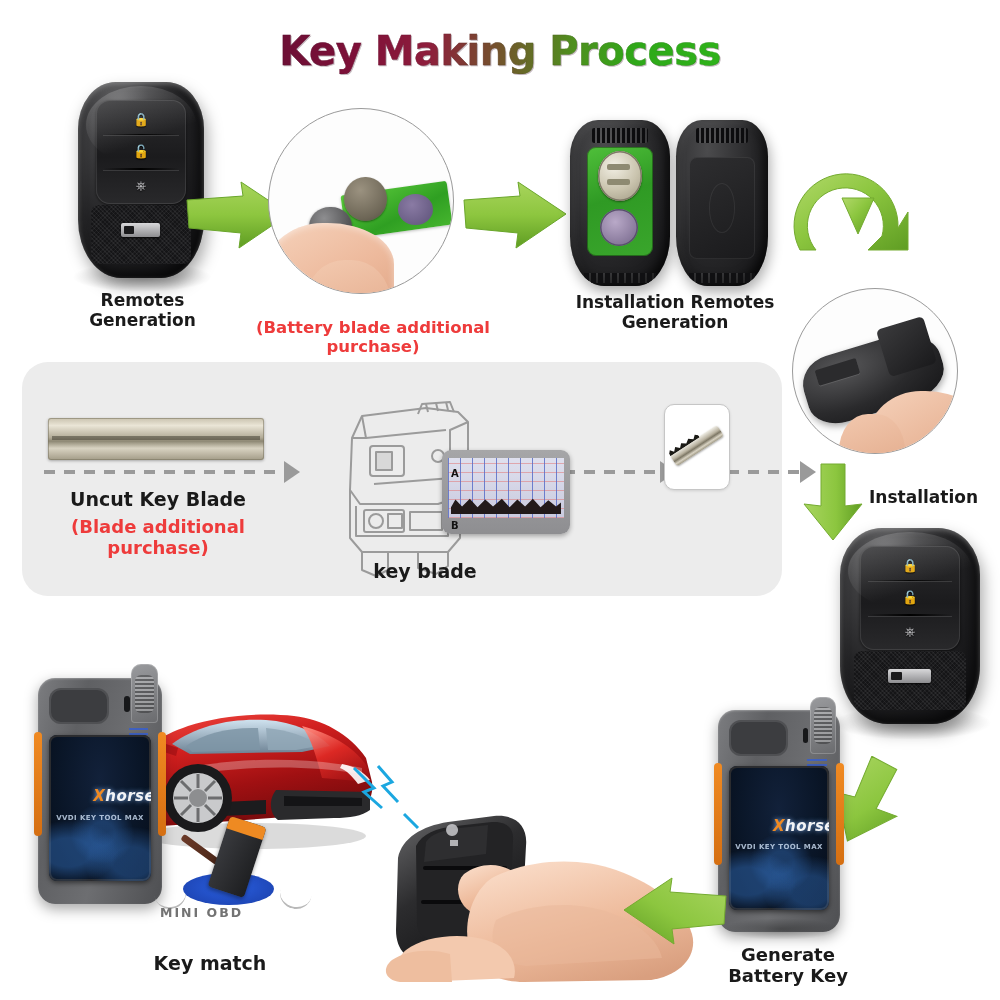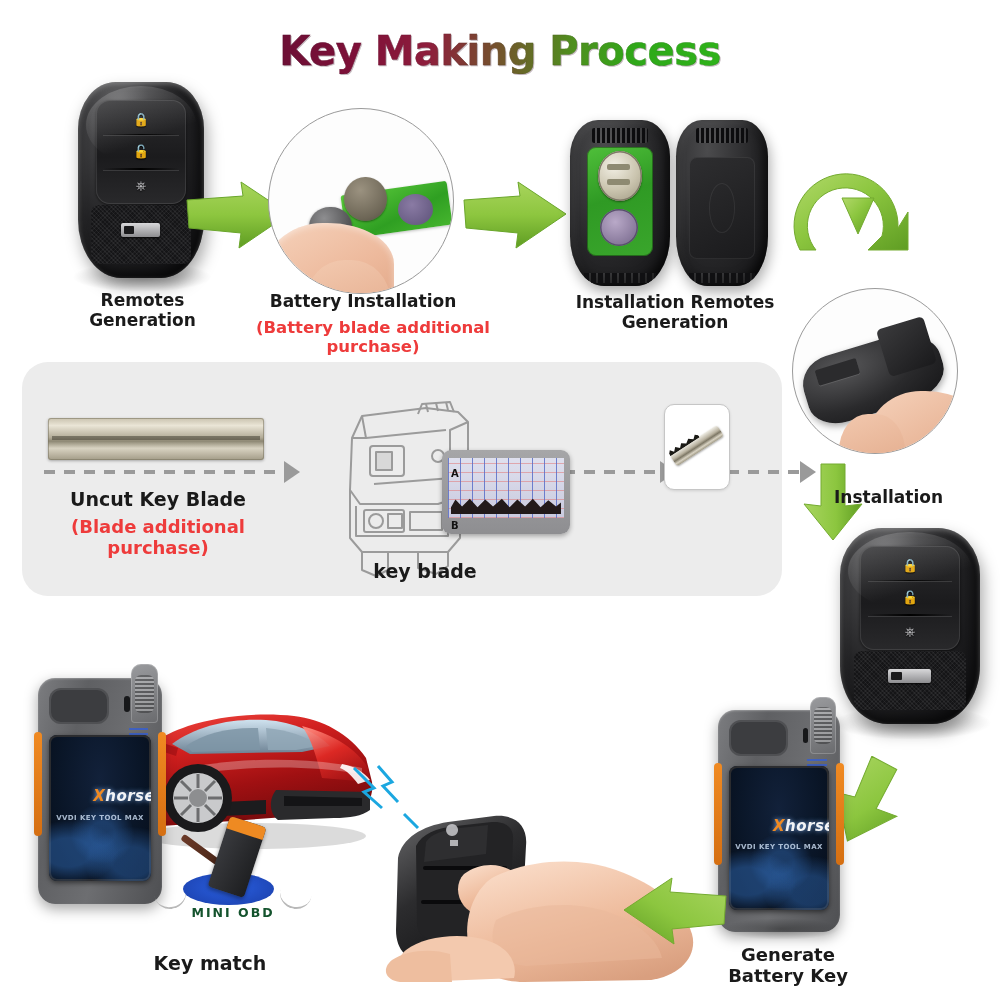--- a/index.html
+++ b/index.html
@@ -334,24 +334,24 @@
     position:absolute; left:0; top:0; width:100%; height:17%;
     background:#ee8a22; border-radius:4px 4px 0 0;
   }
   .obd .cable{
     position:absolute; left:12%; top:26%; width:30%; height:7%;
     transform:rotate(36deg);
     background:linear-gradient(90deg,#6b3a28,#4a2618);
     border-radius:3px;
   }
   .obd .txt{
-    position:absolute; left:0; bottom:4%; width:100%; text-align:center;
+    position:absolute; left:0; bottom:4%; width:100%; text-align:left;
     font-family:"DejaVu Sans", sans-serif;
     font-size:12.5px; font-weight:bold; letter-spacing:2px;
-    color:#14532d;
+    color:#737373;
   }
   .obd .arcl, .obd .arcr{
     position:absolute; top:56%; width:22%; height:30%;
     border-bottom:2px solid #b9b9b9;
     border-radius:0 0 60% 60%;
   }
   .obd .arcl{ left:-4%; transform:rotate(-12deg); }
   .obd .arcr{ right:-4%; transform:rotate(12deg); }
 
   
@@ -425,21 +425,20 @@
                 box-shadow:0 1px 3px rgba(0,0,0,.45);"></div>
 
     <div style="position:absolute; left:-4%; top:62%; width:72%; height:56%;
                 border-radius:46% 50% 30% 26% / 54% 40% 34% 40%;
                 background:linear-gradient(150deg,#f6d3bc,#edb99c 55%,#dda281);
                 box-shadow:inset 0 2px 7px rgba(255,255,255,.45);"></div>
     <div style="position:absolute; left:20%; top:82%; width:46%; height:36%;
                 border-radius:46% 46% 22% 22% / 60% 60% 30% 30%;
                 background:linear-gradient(160deg,#f3cab0,#e4ab8c);"></div>
   </div>
-  <div class="lbl" style="left:258px; top:291px; width:210px;">Battery Installation</div>
   <div class="lbl red" style="left:208px; top:318px; width:330px;">(Battery blade additional purchase)</div>
 
   <div class="garrow" style="left:462px; top:178px; width:108px; height:74px;">
     <svg viewBox="0 0 108 74">
       <defs>
         <linearGradient id="ga2" x1="0" y1="0" x2="0" y2="1">
           <stop offset="0%" stop-color="#a8d45c"></stop>
             <stop offset="50%" stop-color="#8dc63f"></stop>
           <stop offset="100%" stop-color="#5e9c22"></stop>
         </linearGradient>
@@ -567,21 +566,21 @@
       <defs>
         <linearGradient id="gd1" x1="0" y1="0" x2="1" y2="0">
           <stop offset="0%" stop-color="#a9d560"></stop>
             <stop offset="55%" stop-color="#8cc63f"></stop>
           <stop offset="100%" stop-color="#5f9d23"></stop>
         </linearGradient>
       </defs>
       <path d="M21 2 L45 2 L45 44 L62 42 L33 78 L4 42 L21 44 Z" fill="url(#gd1)" stroke="#74ab30" stroke-width="1"></path>
     </svg>
   </div>
-  <div class="lbl" style="left:828px; top:487px; width:150px; text-align:left;margin-left:6px;">Installation</div>
+  <div class="lbl" style="left:828px; top:487px; width:150px; text-align:right;">Installation</div>
 
   <div class="shadowEll" style="left:832px; top:706px; width:160px; height:34px;"></div>
   <div class="fob" style="left:840px; top:528px; width:140px; height:196px;">
     <div class="pad">
       <div class="sep" style="top:33%;"></div>
       <div class="sep" style="top:66%;"></div>
       <div class="btn-ico" style="top:13%;">🔒</div>
       <div class="btn-ico" style="top:44%;">🔓</div>
       <div class="btn-ico" style="top:76%;">⎈</div>
     </div>

